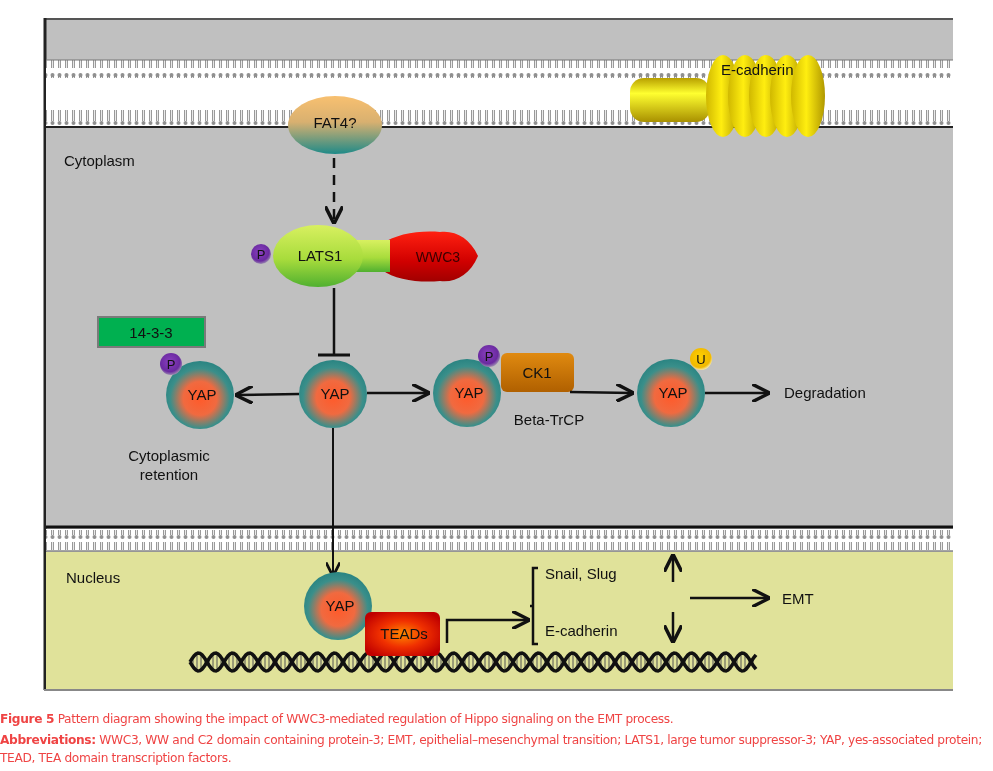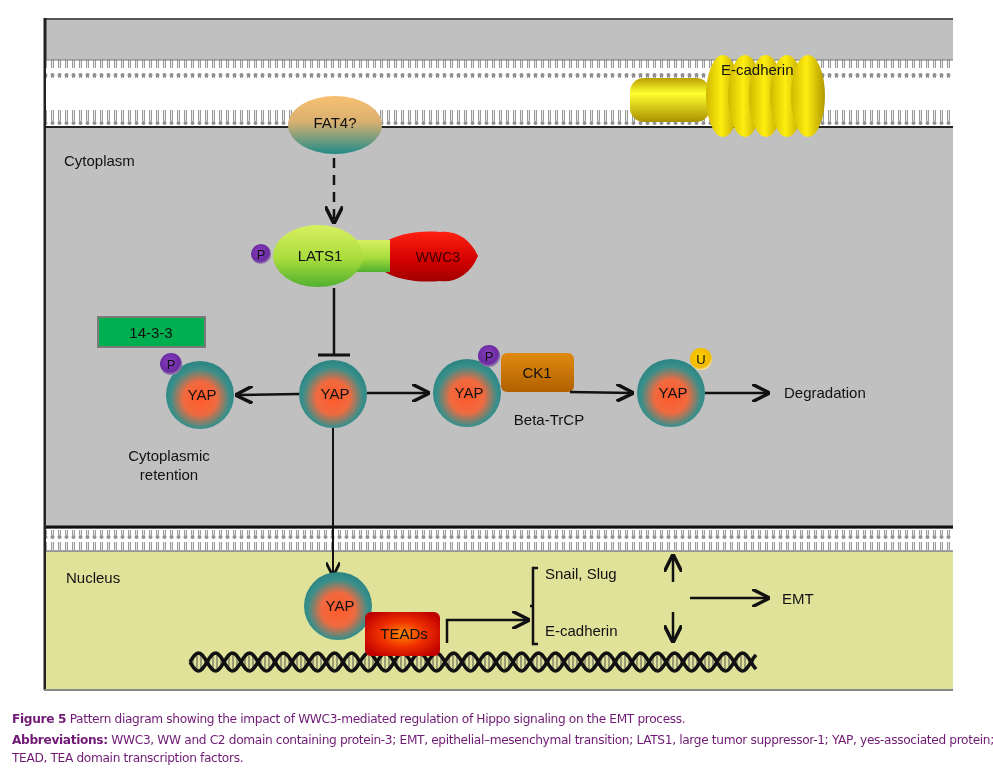--- a/index.html
+++ b/index.html
@@ -1,18 +1,18 @@
 <!DOCTYPE html>
 <html><head>
 <meta charset="utf-8">
 <style>
   html, body { margin:0; padding:0; background:#ffffff; }
   body { width:993px; height:771px; position:relative; overflow:hidden; font-family:"Liberation Sans", sans-serif; }
   #figure { position:absolute; left:0; top:0; width:993px; height:700px; }
-  .caption { position:absolute; left:12px; font-family:"DejaVu Sans", sans-serif; font-size:12.2px; color:#701a75; white-space:nowrap; letter-spacing:-0.35px; }
+  .caption { position:absolute; left:0; font-family:"DejaVu Sans", sans-serif; font-size:12.2px; color:#ef4444; white-space:nowrap; letter-spacing:-0.35px; }
   .caption b { font-weight:bold; }
   #cap1 { top:712px; }
   #cap2 { top:733px; }
   #cap3 { top:751px; }
   svg text { font-family:"Liberation Sans", sans-serif; }
 </style>
 </head>
 <body>
 
 <svg id="figure" width="993" height="700" viewBox="0 0 993 700" xmlns="http://www.w3.org/2000/svg">
@@ -344,14 +344,14 @@
   <text x="545" y="636" font-size="15" fill="#111">E-cadherin</text>
 
   <line x1="673" y1="582" x2="673" y2="556" stroke="#111" stroke-width="2.5" marker-end="url(#arrowHead)"></line>
   <line x1="673" y1="612" x2="673" y2="641" stroke="#111" stroke-width="2.5" marker-end="url(#arrowHead)"></line>
 
   <line x1="690" y1="598" x2="768" y2="598" stroke="#111" stroke-width="2.5" marker-end="url(#arrowHead)"></line>
   <text x="782" y="604" font-size="15" fill="#111">EMT</text>
 </svg>
 
 <div class="caption" id="cap1"><b>Figure 5</b><span> Pattern diagram showing the impact of WWC3-mediated regulation of Hippo signaling on the EMT process.</span></div>
-<div class="caption" id="cap2"><b>Abbreviations:</b><span> WWC3, WW and C2 domain containing protein-3; EMT, epithelial–mesenchymal transition; LATS1, large tumor suppressor-1; YAP, yes-associated protein;</span></div>
+<div class="caption" id="cap2"><b>Abbreviations:</b><span> WWC3, WW and C2 domain containing protein-3; EMT, epithelial–mesenchymal transition; LATS1, large tumor suppressor-3; YAP, yes-associated protein;</span></div>
 <div class="caption" id="cap3"><span>TEAD, TEA domain transcription factors.</span></div>
 
 </body></html>

